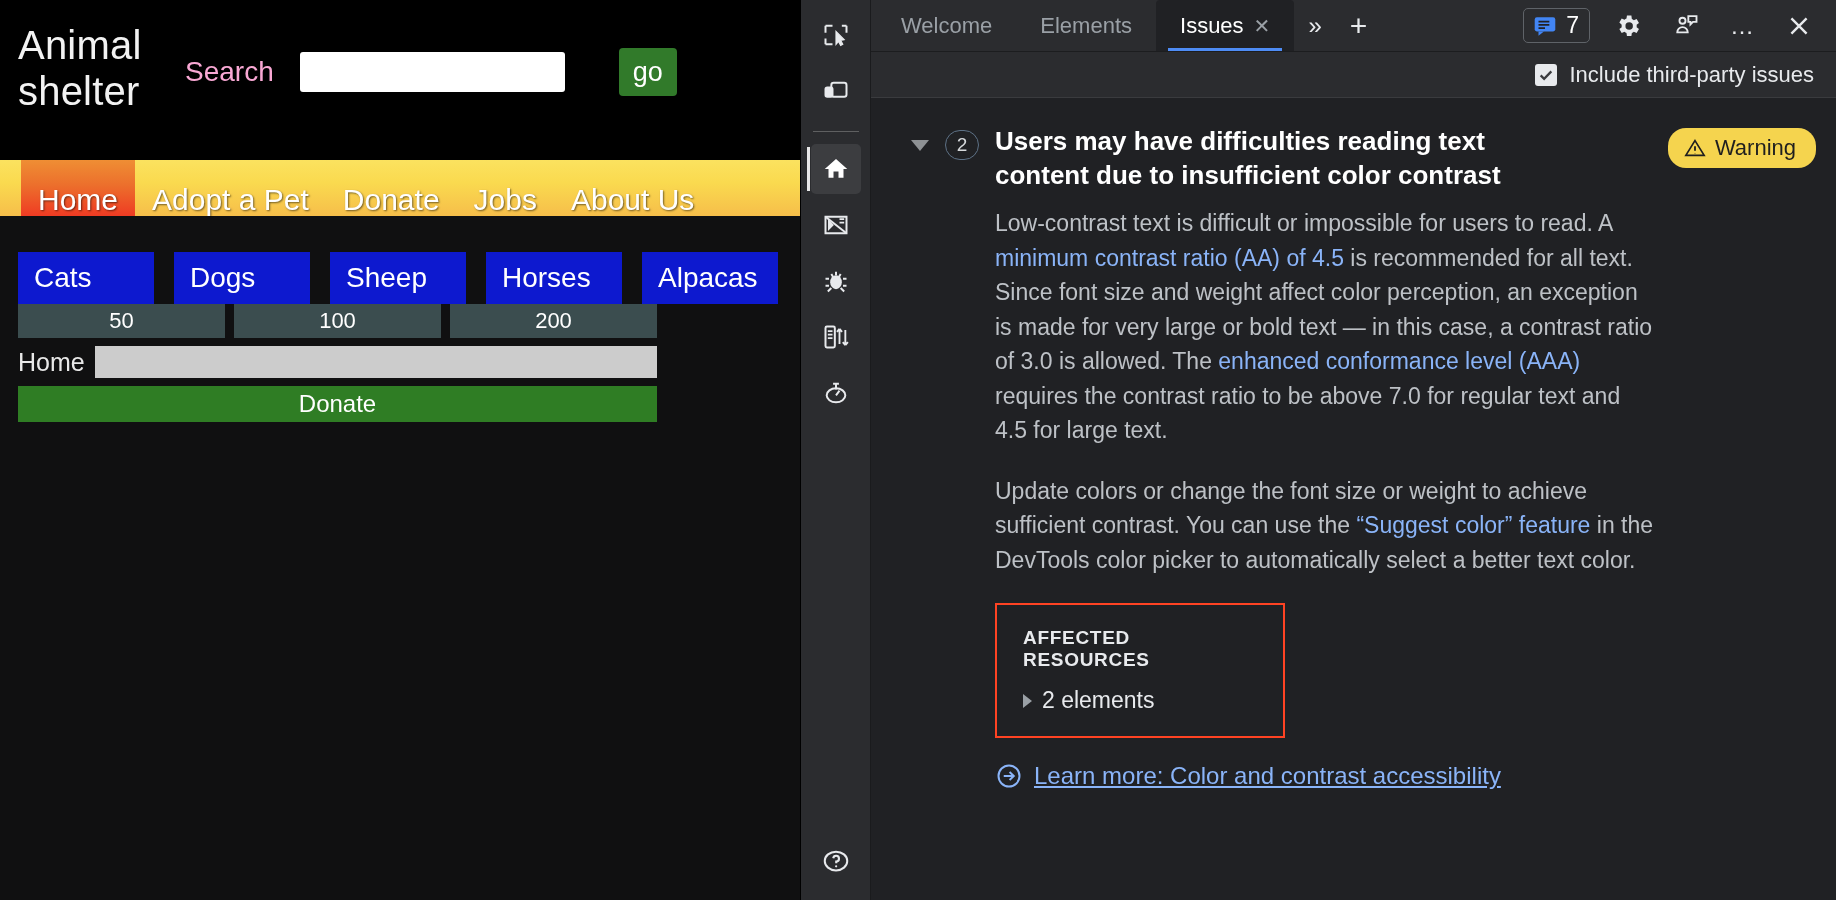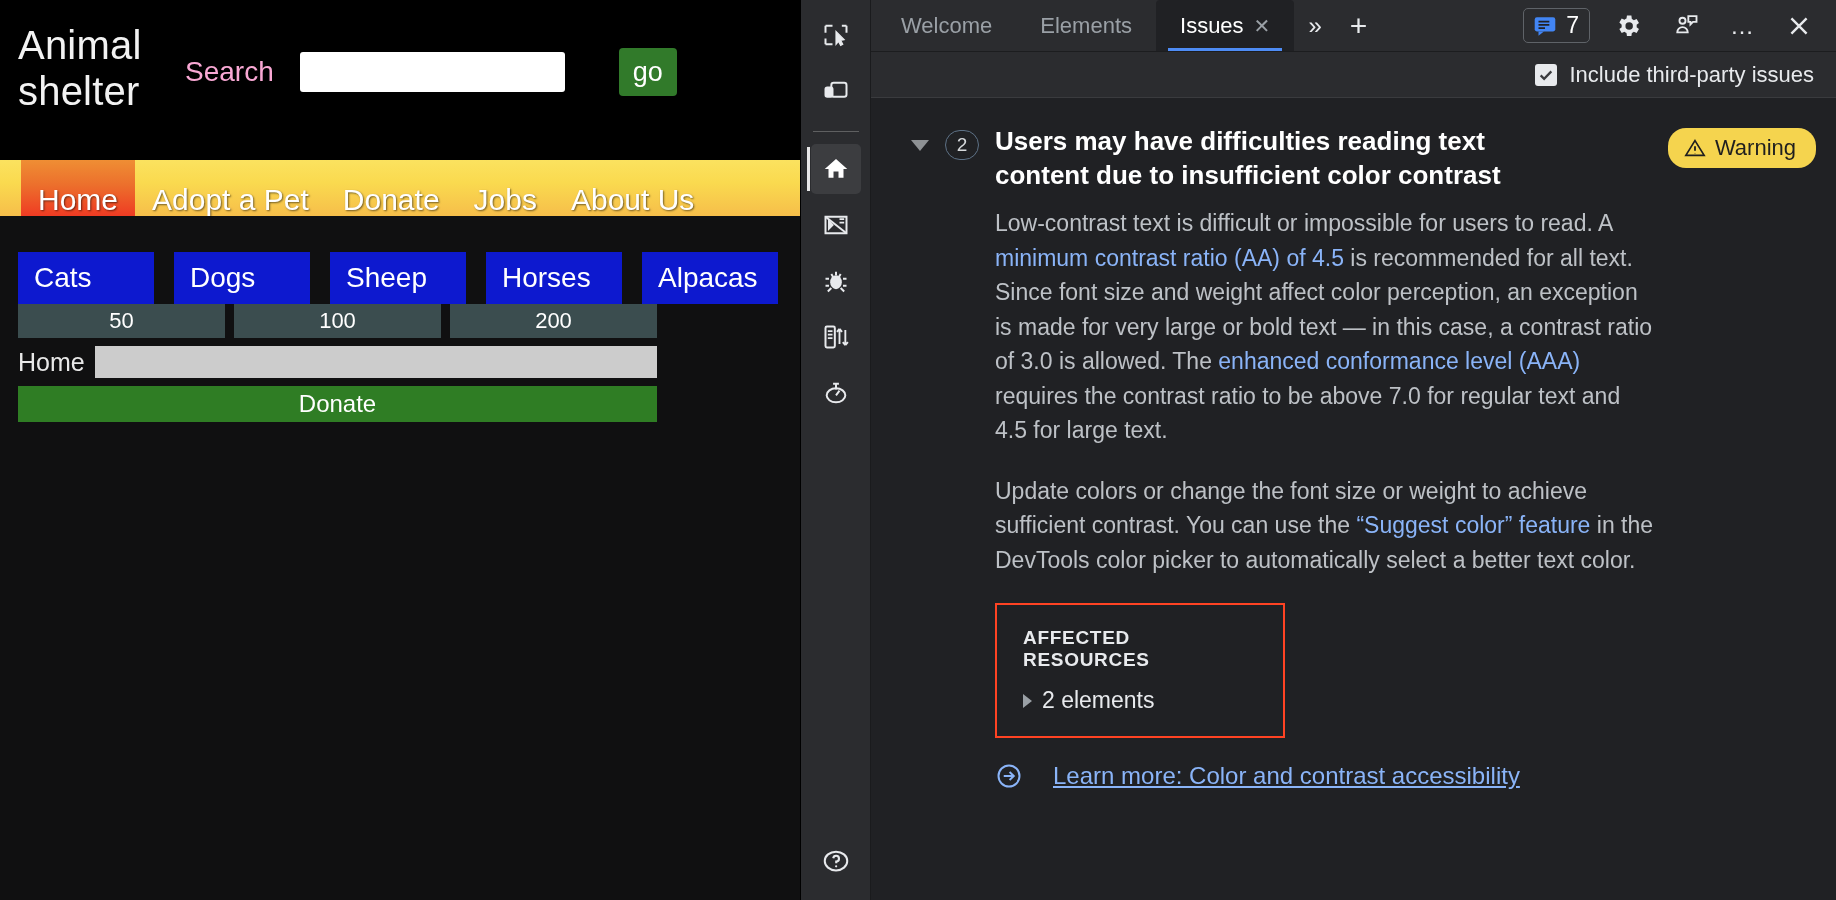--- a/index.html
+++ b/index.html
@@ -301,21 +301,21 @@
   .affected-row { display: flex; align-items: center; gap: 10px; cursor: pointer; }
   .caret-right {
     width: 0; height: 0;
     border-top: 7px solid transparent;
     border-bottom: 7px solid transparent;
     border-left: 9px solid #9aa0a6;
   }
   .affected-count { color: #e8eaed; font-size: 23px; }
 
   .learn-more {
-    display: flex; align-items: center; gap: 30px;
+    display: flex; align-items: center; gap: 11px;
     margin-top: 24px;
     cursor: pointer;
   }
   .learn-text {
     color: #8ab4f8; font-size: 24px;
     text-decoration: underline;
   }
 </style>
 </head>
 <body>

